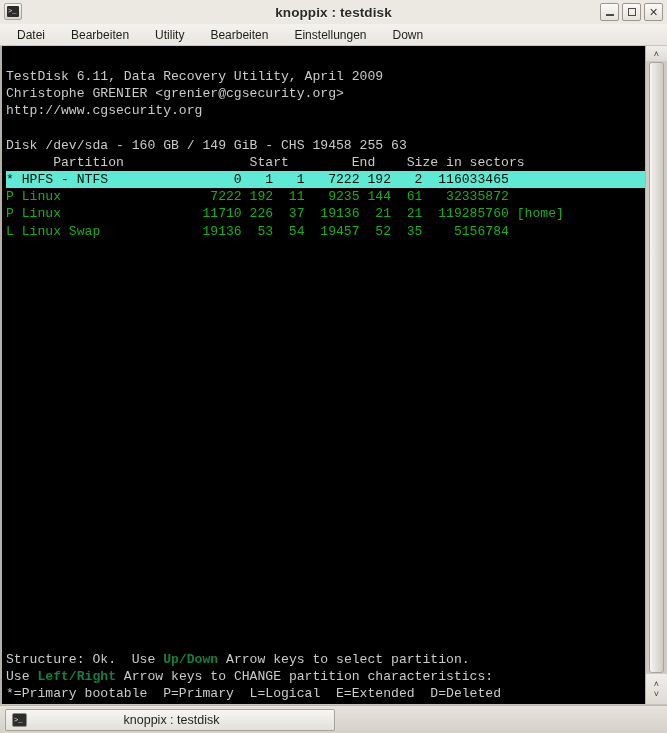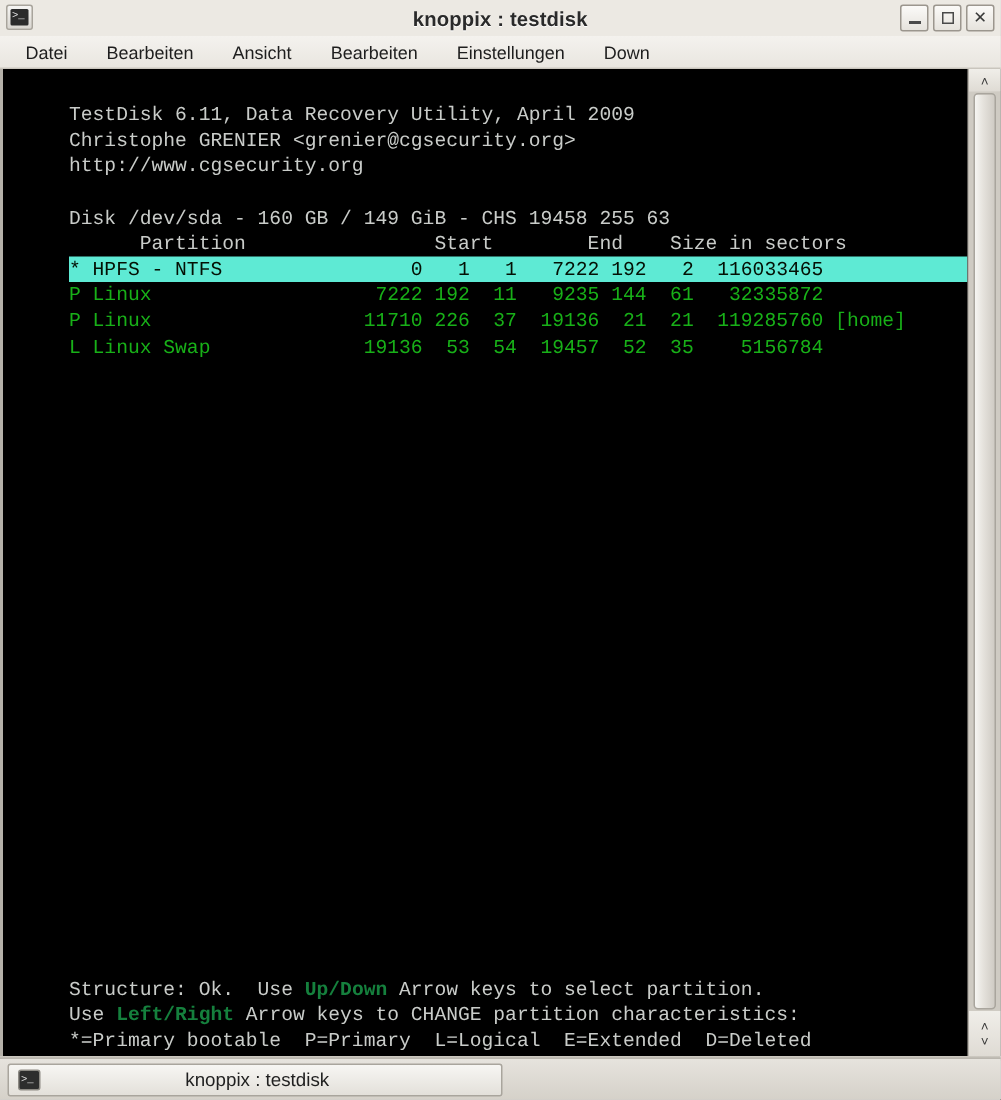--- a/index.html
+++ b/index.html
@@ -188,21 +188,20 @@
     background: #000000;
     color: #d0d0d0;
     font-family: "Liberation Mono", "DejaVu Sans Mono", monospace;
     font-size: 13.1px;
     line-height: 17.15px;
     padding: 5px 0 0 4px;
     white-space: pre;
     overflow: hidden;
     box-sizing: border-box;
     letter-spacing: 0px;
-    margin-left: 40px;
   }
   .t-row { white-space: pre; }
   .t-hdr  { color: #c9ccc9; }
   .t-green { color: #18b018; font-family: Liberation Mono, monospace; }
   .t-white-b { color: #15803d; font-weight: bold; }
   .t-sel {
     background: #5eead4;
     color: #041004;
   }
   .t-blank { color: transparent; }
@@ -345,21 +344,21 @@
         <span class="winbtn">
             <i class="gl-max"></i>
           </span>
         <span class="winbtn">✕</span>
       </span>
     </div>
 
     <div id="menubar">
       <span class="menu-item">Datei</span>
       <span class="menu-item">Bearbeiten</span>
-      <span class="menu-item">Ansicht</span>
+      <span class="menu-item">Utility</span>
       <span class="menu-item">Bearbeiten</span>
       <span class="menu-item">Einstellungen</span>
       <span class="menu-item">Down</span>
     </div>
 
     <div id="termwrap">
       <div id="terminal">
 <div class="t-row t-hdr">TestDisk 6.11, Data Recovery Utility, April 2009</div><div class="t-row t-hdr">Christophe GRENIER &lt;grenier@cgsecurity.org&gt;</div><div class="t-row t-hdr">http://www.cgsecurity.org</div><div class="t-row t-blank"> </div><div class="t-row t-hdr">Disk /dev/sda - 160 GB / 149 GiB - CHS 19458 255 63</div><div class="t-row t-hdr">      Partition                Start        End    Size in sectors</div><div class="t-row t-sel">* HPFS - NTFS                0   1   1   7222 192   2  116033465</div><div class="t-row t-green">P Linux                   7222 192  11   9235 144  61   32335872</div><div class="t-row t-green">P Linux                  11710 226  37  19136  21  21  119285760 [home]</div><div class="t-row t-green">L Linux Swap             19136  53  54  19457  52  35    5156784</div>
 <div style="height:377px"></div>
 <div class="t-row t-hdr"><span>Structure: Ok.  Use </span><span class="t-white-b">Up/Down</span><span> Arrow keys to select partition.</span></div><div class="t-row t-hdr"><span>Use </span><span class="t-white-b">Left/Right</span><span> Arrow keys to CHANGE partition characteristics:</span></div><div class="t-row t-hdr">*=Primary bootable  P=Primary  L=Logical  E=Extended  D=Deleted</div><div class="t-row t-hdr"><span>Keys </span><span class="t-white-b">A</span><span>: add partition, </span><span class="t-white-b">L</span><span>: load backup, </span><span class="t-white-b">T</span><span>: change type, </span><span class="t-white-b">P</span><span>: list files,</span></div>

